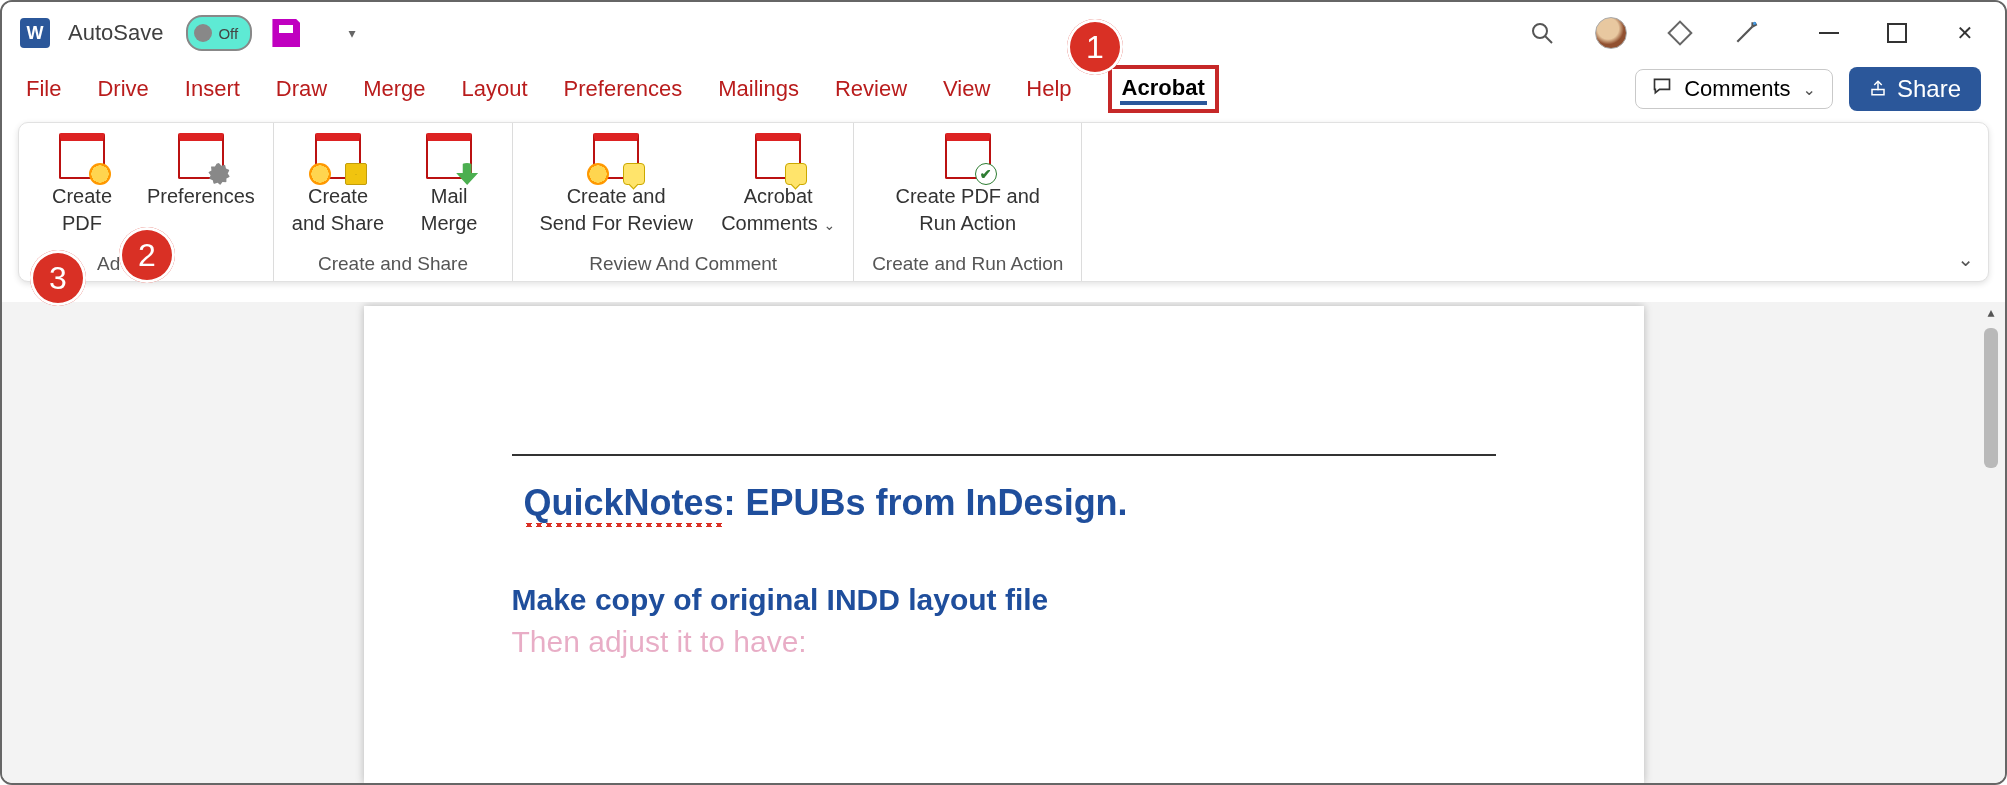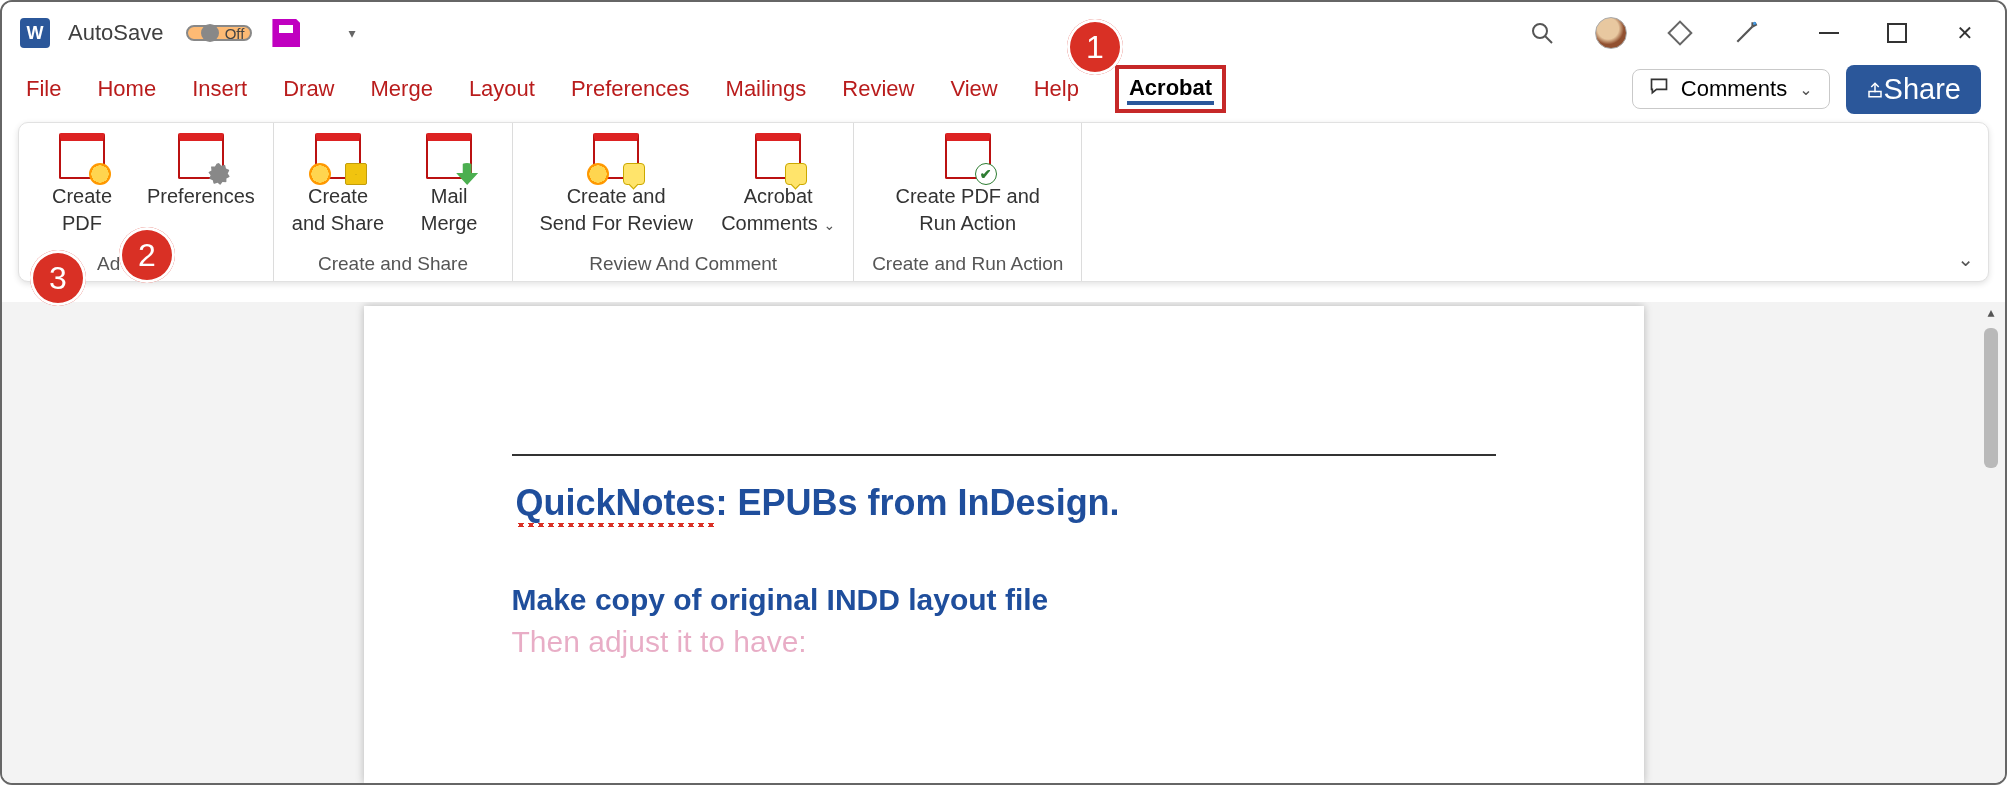--- a/index.html
+++ b/index.html
@@ -29,24 +29,24 @@
   .word-icon {
     width: 30px; height: 30px;
     background: #2b579a;
     border-radius: 4px;
     display: flex; align-items: center; justify-content: center;
     color: #fff; font-weight: bold; font-size: 18px;
     margin-right: 18px;
   }
   .autosave { display: flex; align-items: center; gap: 23px; margin-right: 20px; }
   .toggle {
-    width: 66px; height: 16px; background: #fdba74;
+    width: 66px; height: 36px; background: #5eead4;
     border: 2px solid #888; border-radius: 16px;
     display: flex; align-items: center; padding: 0 6px;
-    font-size: 15px; color: #444; gap: 6px; justify-content: flex-end;
+    font-size: 15px; color: #444; gap: 6px; justify-content: flex-start;
   }
   .toggle-ball { width: 18px; height: 18px; background: #888; border-radius: 50%; }
   .save-icon {
     width: 28px; height: 28px; border: 2px solid #c000c0;
     background: linear-gradient(#c000c0,#c000c0);
     clip-path: polygon(0 0, 85% 0, 100% 15%, 100% 100%, 0 100%);
     margin-right: 40px;
     position: relative;
   }
   .save-icon::after{
@@ -86,23 +86,23 @@
     content:""; position:absolute; left:8px; right:8px; bottom:4px;
     height:4px; background:#2b579a;
   }
   .tabstrip-right { margin-left:auto; display:flex; align-items:center; gap:16px;}
   .comments-btn {
     display:flex; align-items:center; gap:12px;
     border:1px solid #c9c9c9; border-radius:8px;
     padding:6px 16px; font-size:22px; background:#fff;
   }
   .share-btn {
-    display:flex; align-items:center; 
+    display:flex; align-items:center; gap:10px;
     background:#2b579a; color:#fff; border-radius:8px;
-    padding:8px 20px; font-size:29px;
+    padding:8px 20px; font-size:24px;
   }
 
   
   .ribbon {
     margin: 8px 16px 0;
     background:#fff;
     border:1px solid #e1e1e1;
     border-radius:10px;
     box-shadow: 0 2px 6px rgba(0,0,0,0.12);
     height:160px;
@@ -164,21 +164,21 @@
     overflow:hidden;
   }
   .page {
     width:1280px; background:#fff; margin-top:4px;
     box-shadow: 0 0 8px rgba(0,0,0,0.25);
     padding: 148px 148px 0;
     position:relative;
   }
   .page-top-rule { border:none; border-top:2px solid #333; margin:0 0 26px; }
   .doc-title {
-    color:#1f4e9c; font-size:36px; font-weight:bold; margin:0 4px 8px;
+    color:#1f4e9c; font-size:36px; font-weight:bold; margin:0 12px 8px;
   }
   .squiggle {
     display:inline-block;
     background-image: linear-gradient(135deg, transparent 40%, #d93025 40% 60%, transparent 60%),
                       linear-gradient(45deg, transparent 40%, #d93025 40% 60%, transparent 60%);
     background-size: 10px 4px;
     background-repeat: repeat-x;
     background-position: 0 100%;
     padding-bottom:3px;
   }
@@ -241,21 +241,21 @@
       <div class="win-min"></div>
       <div class="win-max"></div>
       <div class="win-close">✕</div>
     </div>
   </div>
 </div>
 
 <div class="tabstrip">
   <div class="tabs">
     <div class="tab">File</div>
-    <div class="tab">Home</div>
+    <div class="tab">Drive</div>
     <div class="tab">Insert</div>
     <div class="tab">Draw</div>
     <div class="tab">Merge</div>
     <div class="tab">Layout</div>
     <div class="tab">Preferences</div>
     <div class="tab">Mailings</div>
     <div class="tab">Review</div>
     <div class="tab">View</div>
     <div class="tab">Help</div>
     <div class="tab active">Acrobat</div>

